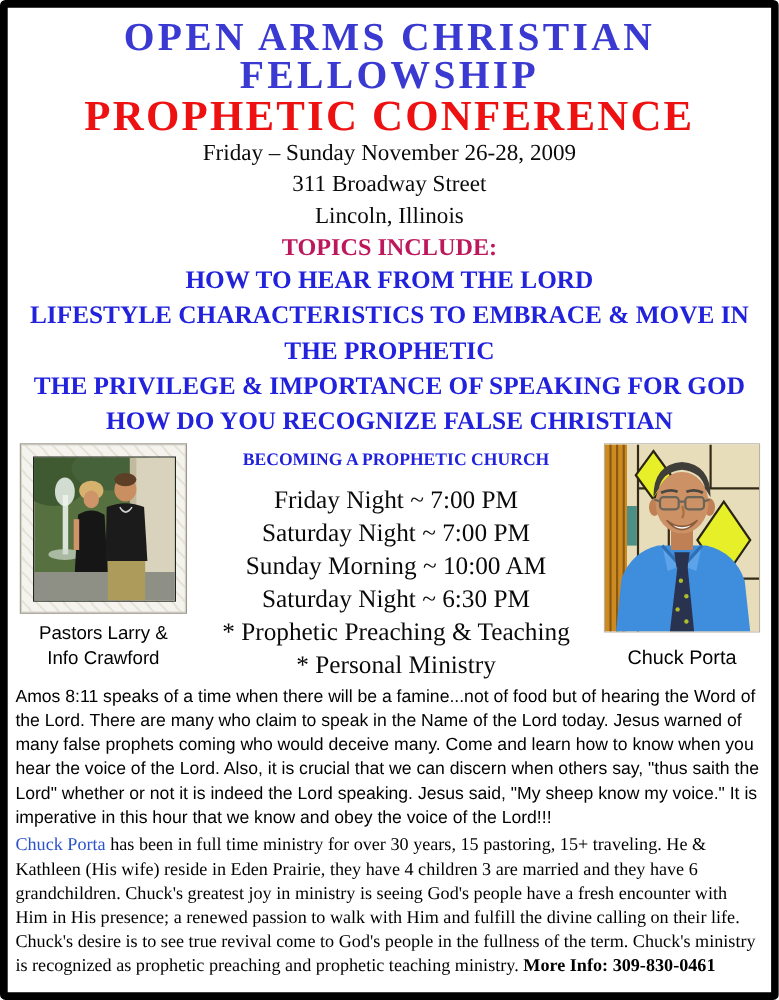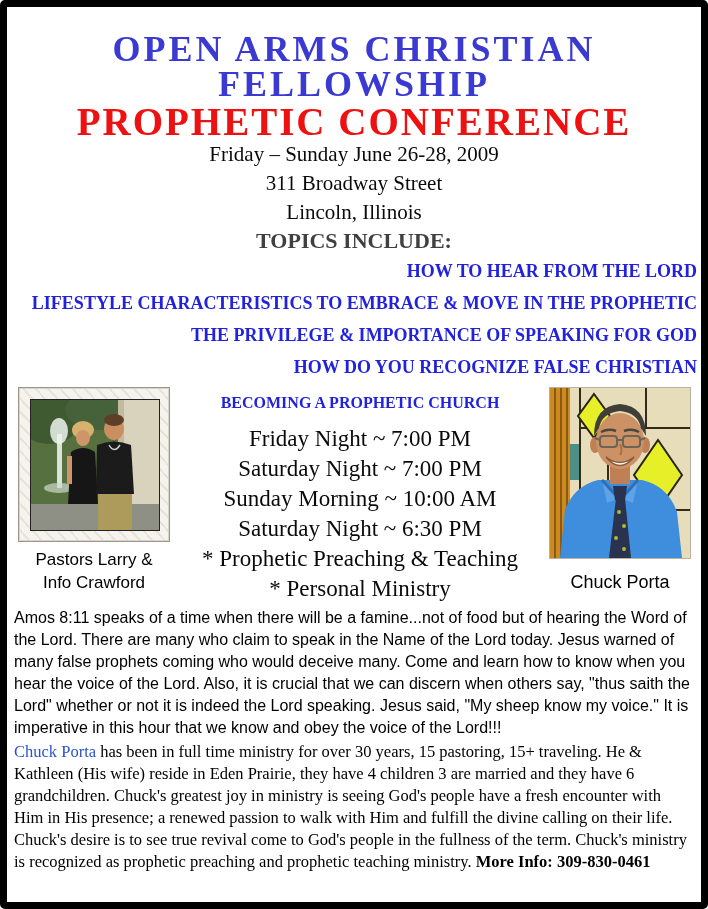--- a/index.html
+++ b/index.html
@@ -2,27 +2,27 @@
 <html><head>
 <meta charset="utf-8">
 <style>
   html,body{margin:0;padding:0;background:#fff;}
   .page{
     width:708px;height:909px;box-sizing:border-box;
     border:7px solid #000;border-radius:5px;background:#fff;
     font-family:"Liberation Serif",serif;color:#111;overflow:hidden;
     position:relative;
   }
-  .hdr{text-align:center;padding-top:25px;}
+  .hdr{text-align:center;padding-top:9px;}
   .title-blue{color:#3a3ad2;font-weight:bold;font-size:36px;line-height:35px;letter-spacing:3px;}
   .title-red{color:#ee1111;font-weight:bold;font-size:39px;line-height:37px;letter-spacing:2px;margin-top:1px;}
   .info-line{font-size:21px;line-height:29px;color:#0a0a0a;}
   .topics{text-align:center;}
-  .topics-heading{color:#404040;font-weight:bold;font-size:22px;line-height:28px;}
-  .topic{color:#2222dd;font-weight:bold;font-size:18px;line-height:32px;padding:0 4px;text-align:right;}
+  .topics-heading{color:#be185d;font-weight:bold;font-size:22px;line-height:28px;}
+  .topic{color:#2222dd;font-weight:bold;font-size:23px;line-height:32px;padding:0 4px;}
   .band{display:flex;align-items:flex-start;padding:4px 8px 0;}
   .left-fig,.right-fig{margin:0;text-align:center;}
   .left-fig{width:158px;}
   .right-fig{width:146px;}
   .frame{
     width:152px;height:155px;box-sizing:border-box;margin:0 auto;
     padding:11px;border:1px solid #9a968c;
     background:repeating-linear-gradient(47deg,#f5f3ed 0 7px,#e6e3d8 7px 9px);
     box-shadow:inset 0 0 0 1px #d8d5ca;
   }
@@ -43,21 +43,21 @@
 </style>
 </head>
 <body>
 
 <div class="page">
 
   <div class="hdr">
     <div class="title-blue">OPEN ARMS CHRISTIAN</div>
     <div class="title-blue">FELLOWSHIP</div>
     <div class="title-red">PROPHETIC CONFERENCE</div>
-    <div class="info-line">Friday – Sunday June 26-28, 2009</div>
+    <div class="info-line">Friday – Sunday November 26-28, 2009</div>
     <div class="info-line">311 Broadway Street</div>
     <div class="info-line">Lincoln, Illinois</div>
   </div>
 
   <div class="topics">
     <div class="topics-heading">TOPICS INCLUDE:</div>
     <div class="topic">HOW TO HEAR FROM THE LORD</div>
     <div class="topic">LIFESTYLE CHARACTERISTICS TO EMBRACE &amp; MOVE IN THE PROPHETIC</div>
     <div class="topic">THE PRIVILEGE &amp; IMPORTANCE OF SPEAKING FOR GOD</div>
     <div class="topic">HOW DO YOU RECOGNIZE FALSE CHRISTIAN</div>

